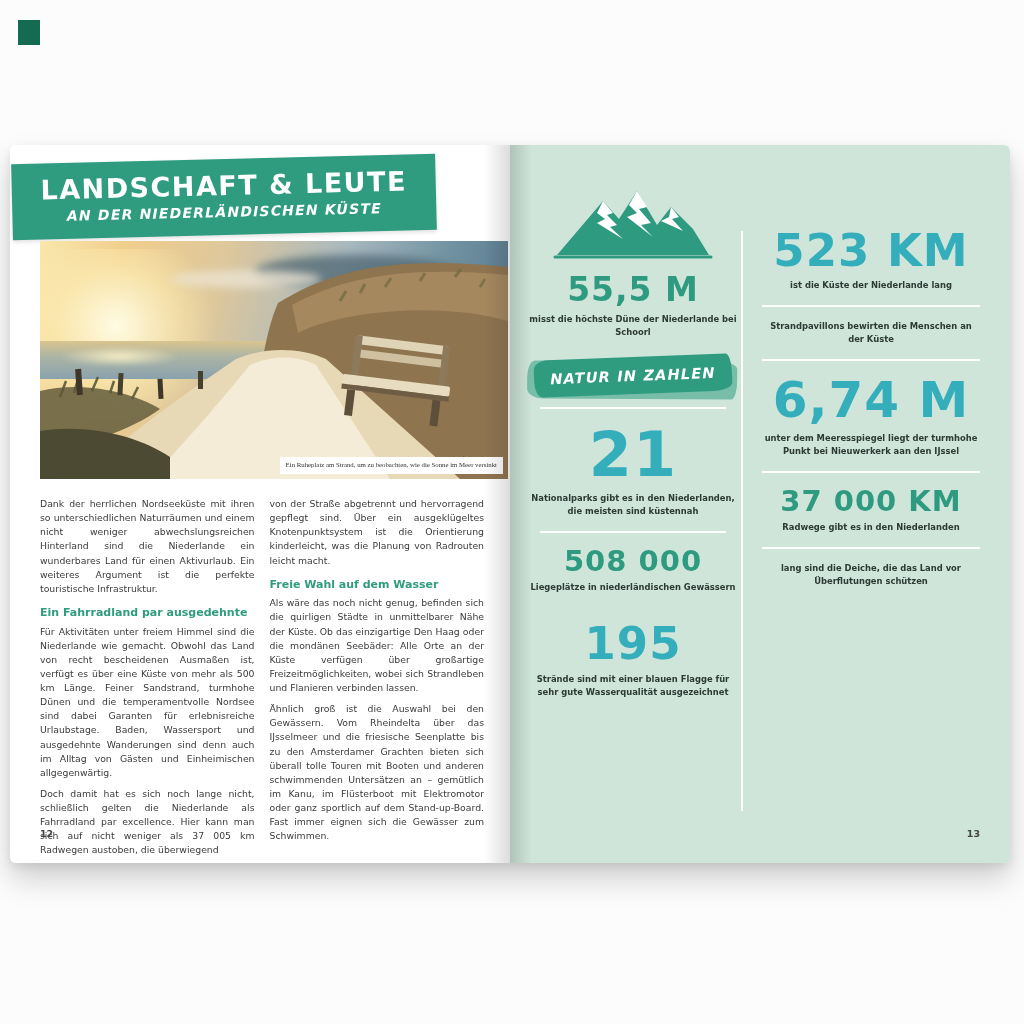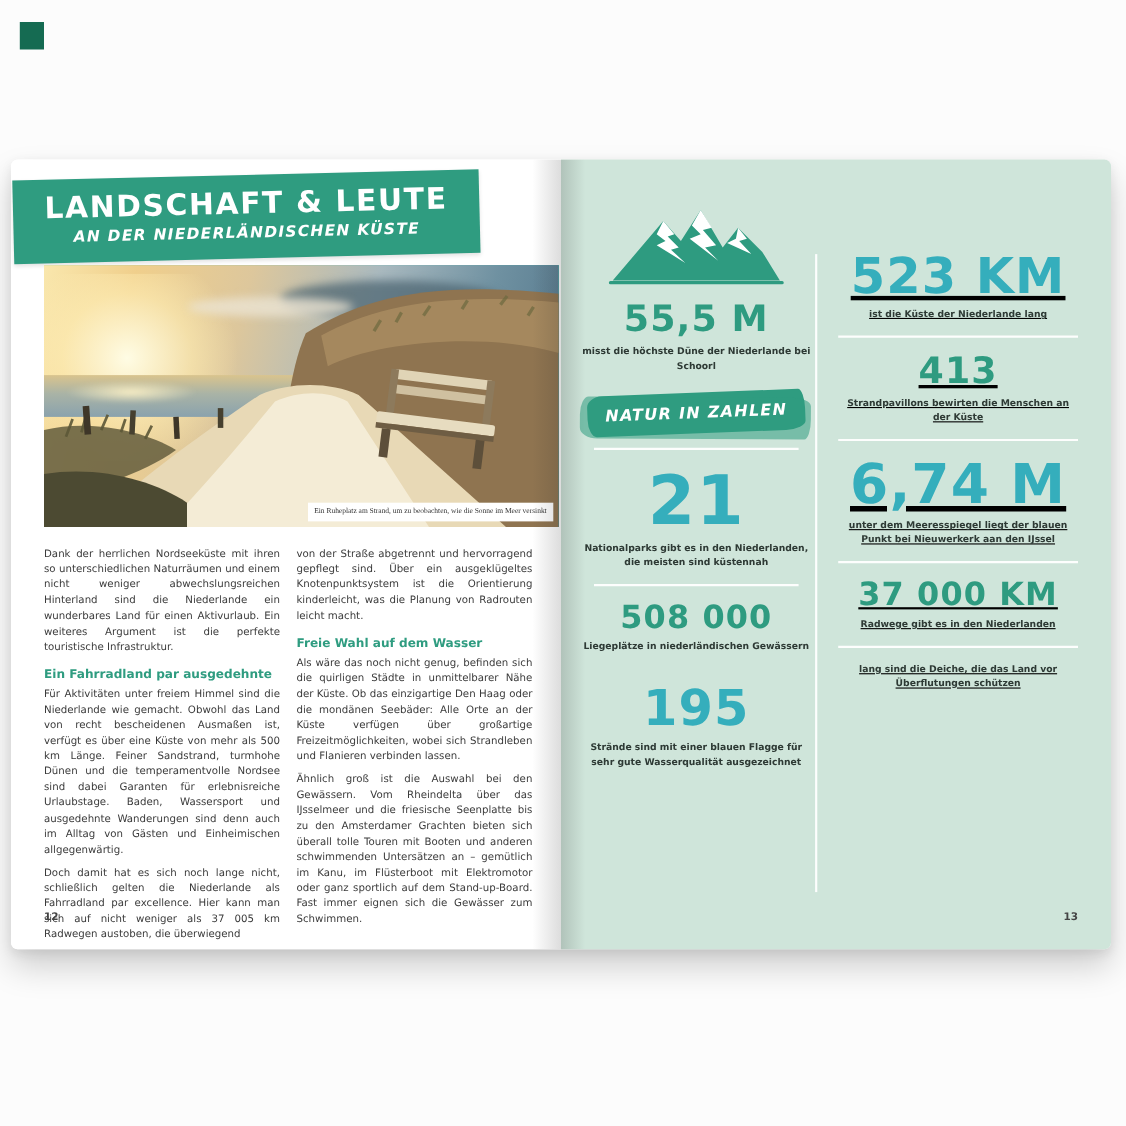--- a/index.html
+++ b/index.html
@@ -56,21 +56,21 @@
   .col{flex:1;font-size:9.3px;line-height:1.52;color:#3b3b3b;text-align:justify;}
   .col p{margin:0 0 7px 0;}
   .col h3{color:#2f9c80;font-size:11px;margin:9px 0 3px 0;font-weight:700;}
 
   .page-num{position:absolute;bottom:24px;font-size:9.5px;font-weight:700;color:#444;}
   .page-num.left{left:30px;}
   .page-num.right{right:30px;}
 
   
   .stats-left{position:absolute;left:16px;top:34px;width:214px;text-align:center;z-index:6;}
-  .stats-right{position:absolute;left:238px;top:82px;width:246px;text-align:center;z-index:6;text-decoration:underline;}
+  .stats-right{position:absolute;left:238px;top:82px;width:246px;text-align:center;z-index:6;}
   .v-divider{position:absolute;left:231px;top:86px;width:2px;height:580px;background:rgba(255,255,255,.95);z-index:6;}
 
   .mountain{width:160px;height:78px;margin:6px auto 2px auto;display:block;}
 
   .stat-value{font-weight:800;letter-spacing:1px;line-height:1.05;}
   .green{color:#2e9b80;}
   .teal{color:#35aebc;}
   .s34{font-size:33px;text-align:center;}
   .s46{font-size:45px;}
   .s62{font-size:62px;}
@@ -210,29 +210,28 @@
 
     <div class="stats-right">
       <div>
         <div class="stat-value teal s46">523 KM</div>
         <div class="stat-caption">ist die Küste der Niederlande lang</div>
       </div>
 
       <hr class="sep">
 
       <div>
-        <div class="stat-value green s34">413</div>
         <div class="stat-caption">Strandpavillons bewirten die Menschen an der Küste</div>
       </div>
 
       <hr class="sep">
 
       <div>
         <div class="stat-value teal s52">6,74 M</div>
-        <div class="stat-caption">unter dem Meeresspiegel liegt der blauen Punkt bei Nieuwerkerk aan den IJssel</div>
+        <div class="stat-caption">unter dem Meeresspiegel liegt der turmhohe Punkt bei Nieuwerkerk aan den IJssel</div>
       </div>
 
       <hr class="sep">
 
       <div>
         <div class="stat-value green s30">37 000 KM</div>
         <div class="stat-caption">Radwege gibt es in den Niederlanden</div>
       </div>
 
       <hr class="sep">

